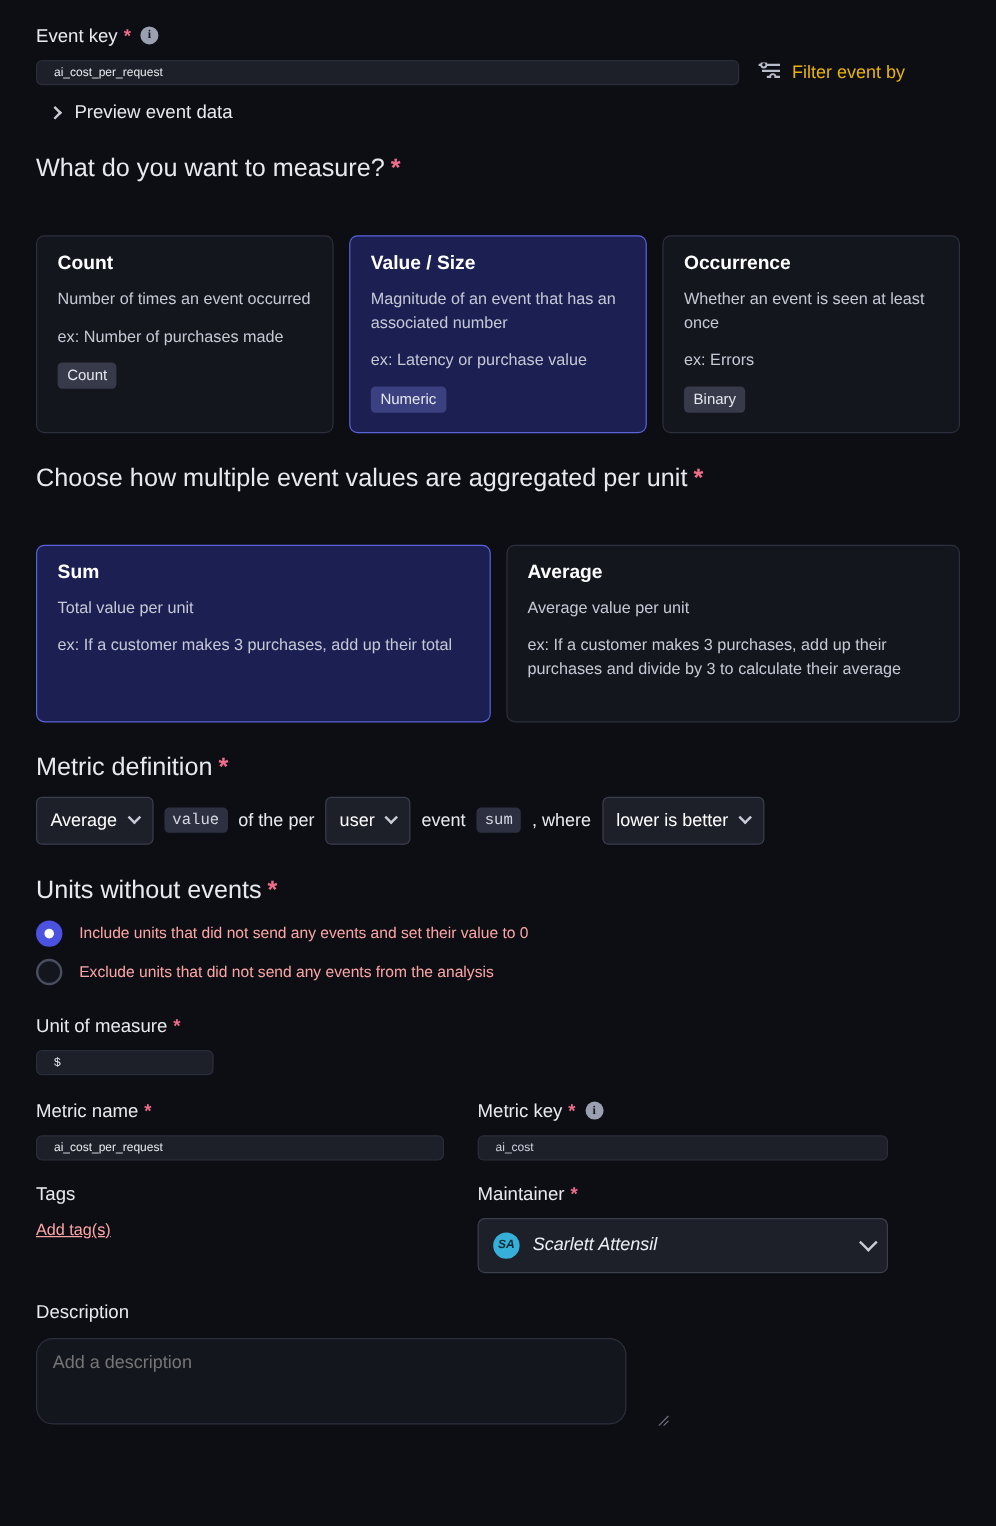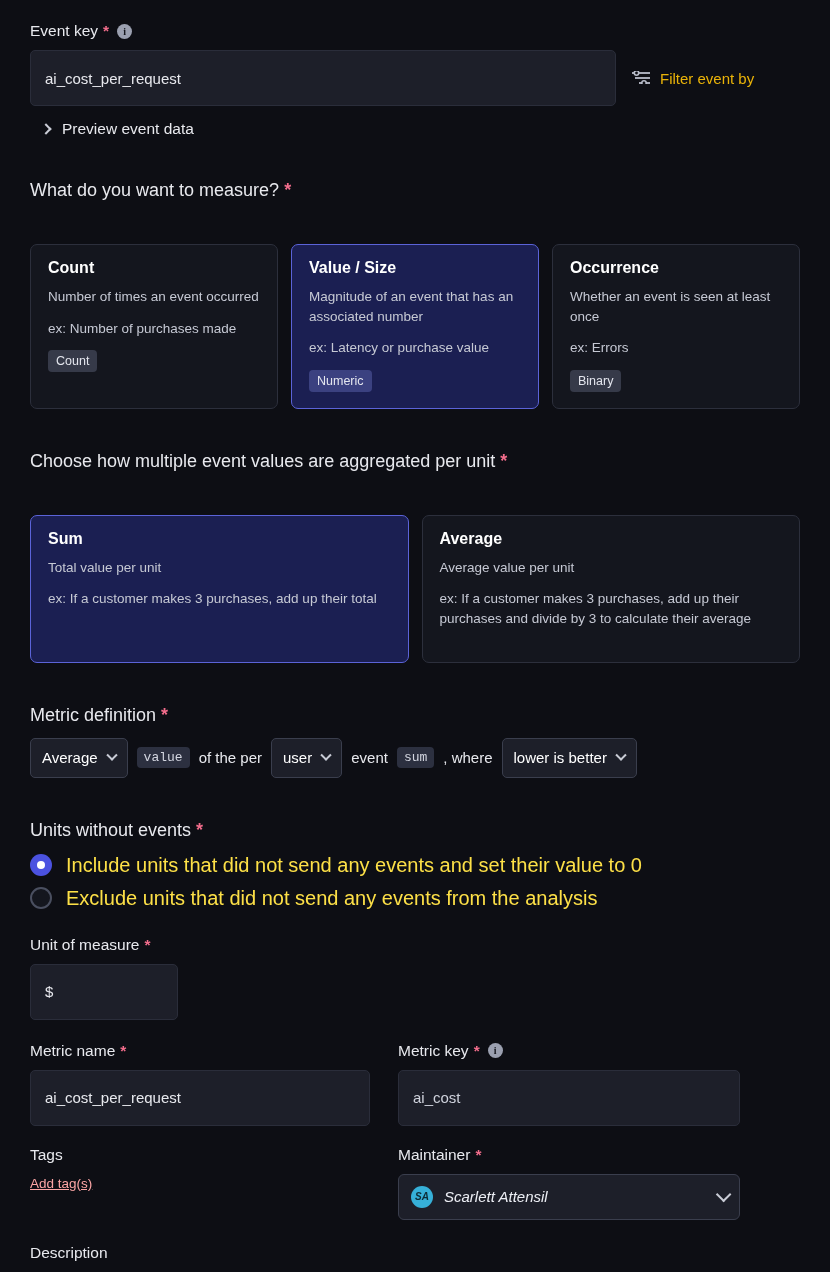--- a/index.html
+++ b/index.html
@@ -17,21 +17,21 @@
     width: 830px;
     height: 1272px;
     position: relative;
     padding: 0 30px;
   }
   .req { color: #f26d8c; font-weight: 600; margin-left: 3px; }
   .field-label {
     font-size: 15.5px;
     color: #e8e9ee;
     display: flex;
-    align-items: center;
+    align-items: flex-start;
     gap: 2px;
   }
 
   
   .info-icon {
     display: inline-flex;
     align-items: center;
     justify-content: center;
     width: 15px; height: 15px;
     border-radius: 50%;
@@ -43,23 +43,23 @@
     margin-left: 6px;
   }
 
   
   .row-eventkey { display: flex; align-items: center; gap: 16px; }
   .text-input {
     background: #1d1f29;
     border: 1px solid #2a2d3a;
     border-radius: 5px;
     color: #e8e9ee;
-    font-size: 15px;
+    font-size: 10px;
     padding: 0 14px;
-    height: 56px;
+    height: 21px;
     line-height: 39px;
     font-family: "Liberation Sans", sans-serif;
     outline: none;
   }
   #event-key-input { width: 586px; margin-top: 10px; }
 
   .filter-event {
     display: flex;
     align-items: center;
     gap: 10px;
@@ -82,21 +82,21 @@
   }
   .chev {
     width: 8px; height: 8px;
     border-right: 2px solid #c9ccd6;
     border-bottom: 2px solid #c9ccd6;
     transform: rotate(-45deg);
     display: inline-block;
     margin-right: 2px;
   }
 
-  .section-label { margin-top: 42px; font-size: 18px; }
+  .section-label { margin-top: 26px; font-size: 21px; }
 
   
   .cards3 { display: grid; grid-template-columns: repeat(3, 1fr); gap: 13px; margin-top: 12px; }
   .cards2 { display: grid; grid-template-columns: repeat(2, 1fr); gap: 13px; margin-top: 12px; }
   .card {
     border: 1px solid #2c2f3c;
     border-radius: 7px;
     background: #14161e;
     padding: 14px 5px 16px 17px;
     min-height: 100px;
@@ -177,21 +177,21 @@
     background: #14161e;
     display: flex; align-items: center; justify-content: center;
     flex: none;
   }
   .radio.on { border: none; background: #4b52e0; }
   .radio.on::after {
     content: "";
     width: 8px; height: 8px; border-radius: 50%;
     background: #fff;
   }
-  .radio-label { font-size: 20px; color: #fde047; }
+  .radio-label { font-size: 13px; color: #fca5a5; }
 
   #unit-measure-input { width: 148px; margin-top: 10px; }
 
   .two-col { display: flex; gap: 28px; }
   .col-l { width: 340px; }
   .col-r { width: 342px; }
   #metric-name-input { width: 340px; margin-top: 10px; }
   #metric-key-input { width: 342px; margin-top: 10px; color: #cfd2dc; }
 
   .add-tags {

